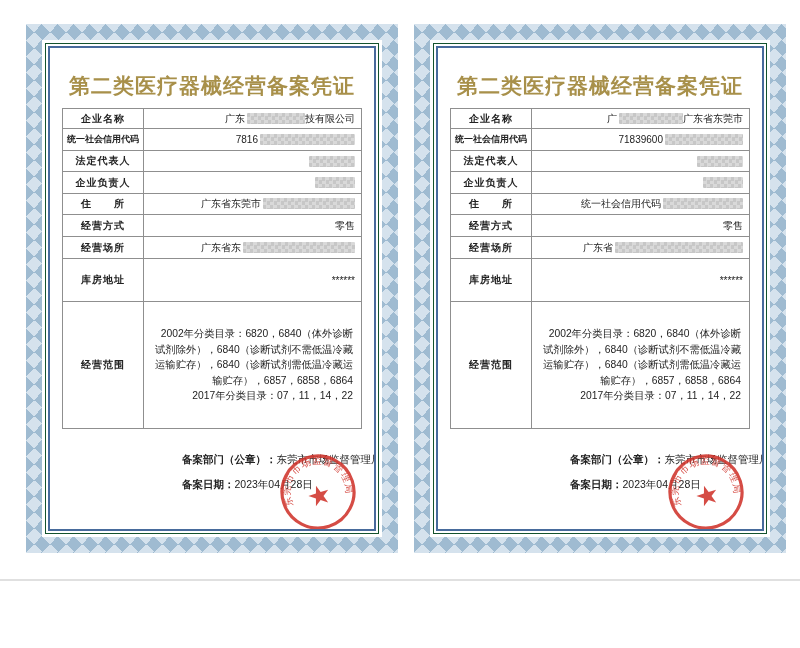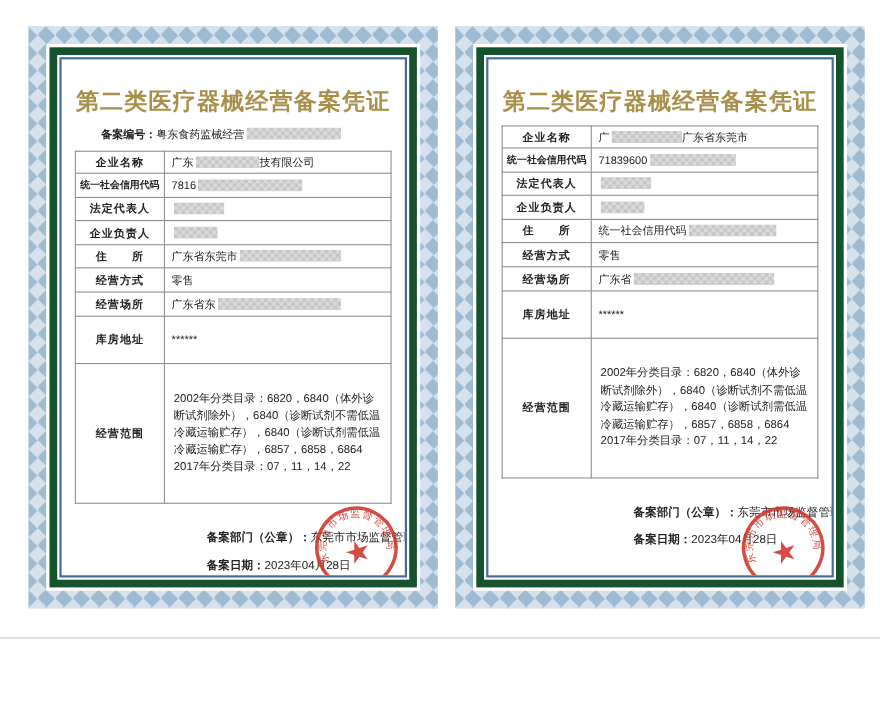--- a/index.html
+++ b/index.html
@@ -11,33 +11,33 @@
   .cert{
     position:absolute;top:24px;width:372px;height:529px;box-sizing:border-box;
     padding:16px;
     background-color:#c7d8e6;
     background-image:repeating-conic-gradient(from 45deg,#9fbbd1 0% 25%,#d5e2ed 0% 50%);
     background-size:16px 16px;
   }
   .cert.left{left:26px;}
   .cert.right{left:414px;}
   .gap{background:#fff;width:100%;height:100%;box-sizing:border-box;padding:3px;}
-  .frame-outer{border:7px solid #14532d;width:100%;height:100%;box-sizing:border-box;padding:2px;background:#fff;}
+  .frame-outer{border:1px solid #14532d;width:100%;height:100%;box-sizing:border-box;padding:2px;background:#fff;}
   .frame-inner{border:2px solid #486b9c;width:100%;height:100%;box-sizing:border-box;position:relative;padding:6px 12px 0 12px;overflow:hidden;}
   .title{
     margin-top:18px;text-align:center;font-size:21px;font-weight:700;color:#a8904a;
     letter-spacing:1px;font-family:"Liberation Serif","DejaVu Serif",serif;white-space:nowrap;
   }
   .regline{margin-top:9px;padding-left:24px;font-size:10px;color:#222;white-space:nowrap;}
   .regline .lab{font-weight:700;}
   .cert-table{border-collapse:collapse;width:100%;table-layout:fixed;margin-top:8px;}
   .cert-table td{border:1px solid #8f8f8f;font-size:10px;color:#222;overflow:hidden;}
   .cert-table td.lbl{width:78px;text-align:center;font-weight:600;letter-spacing:1px;white-space:nowrap;}
   .cert-table td.lbl.small{font-size:9px;letter-spacing:0;}
-  .cert-table td.val{padding:1px 6px;white-space:nowrap;}
+  .cert-table td.val{padding:1px 6px;white-space:nowrap;text-align:right;}
   .cert-table tr:nth-child(1){height:20px}
   .cert-table tr:nth-child(2){height:22px}
   .cert-table tr:nth-child(3){height:21px}
   .cert-table tr:nth-child(4){height:22px}
   .cert-table tr:nth-child(5){height:21px}
   .cert-table tr:nth-child(6){height:22px}
   .cert-table tr:nth-child(7){height:22px}
   .cert-table tr:nth-child(8){height:43px}
   .cert-table tr:nth-child(9){height:127px}
   .cert-table td.scope{white-space:normal;line-height:1.5;padding:4px 8px;font-size:10.3px;}
@@ -55,23 +55,20 @@
 </head>
 <body>
 
 <div class="cert left">
  <div class="gap">
   <div class="frame-outer">
    <div class="frame-inner">
 
     <div class="title">第二类医疗器械经营备案凭证</div>
 
-    <div class="regline">
-      <span class="lab">备案编号：</span><span>粤东食药监械经营</span><span class="blur" style="width:86px"></span>
-    </div>
 
     <table class="cert-table">
       <tbody>
               <tr>
         <td class="lbl">企业名称</td>
         <td class="val"><span>广东</span><span class="blur" style="width:58px"></span><span>技有限公司</span></td>
       </tr>
       <tr>
         <td class="lbl small">统一社会信用代码</td>
         <td class="val"><span>7816</span><span class="blur" style="width:95px"></span></td>

